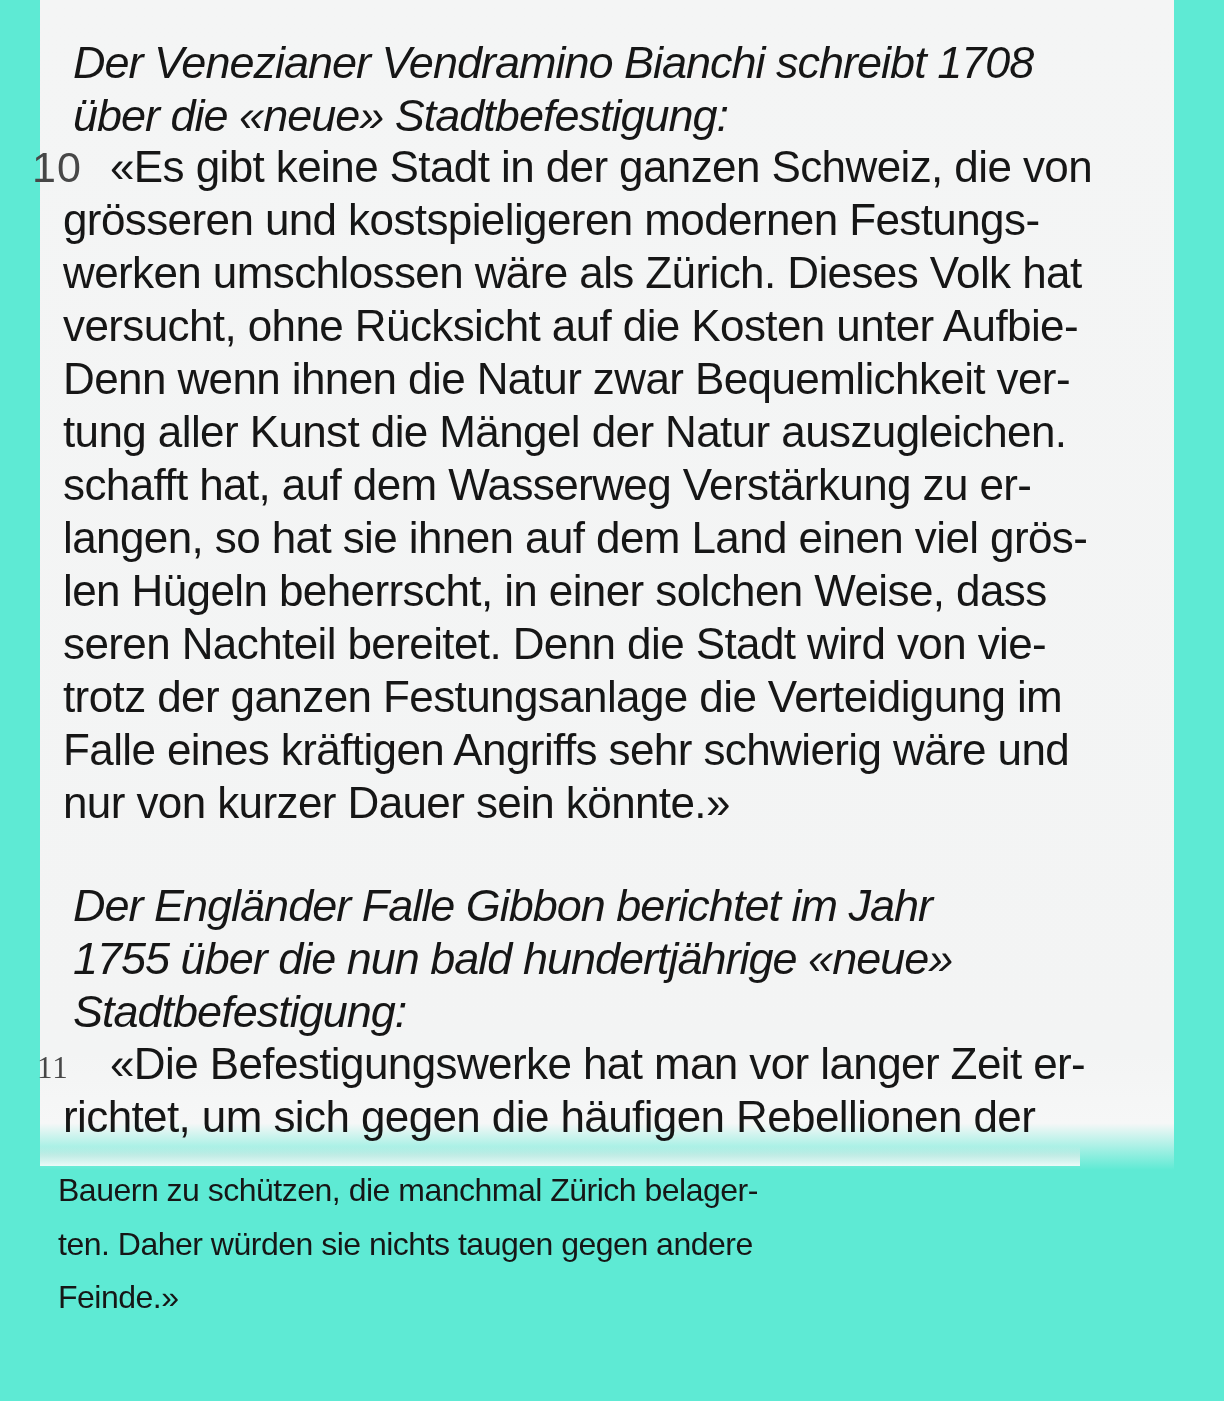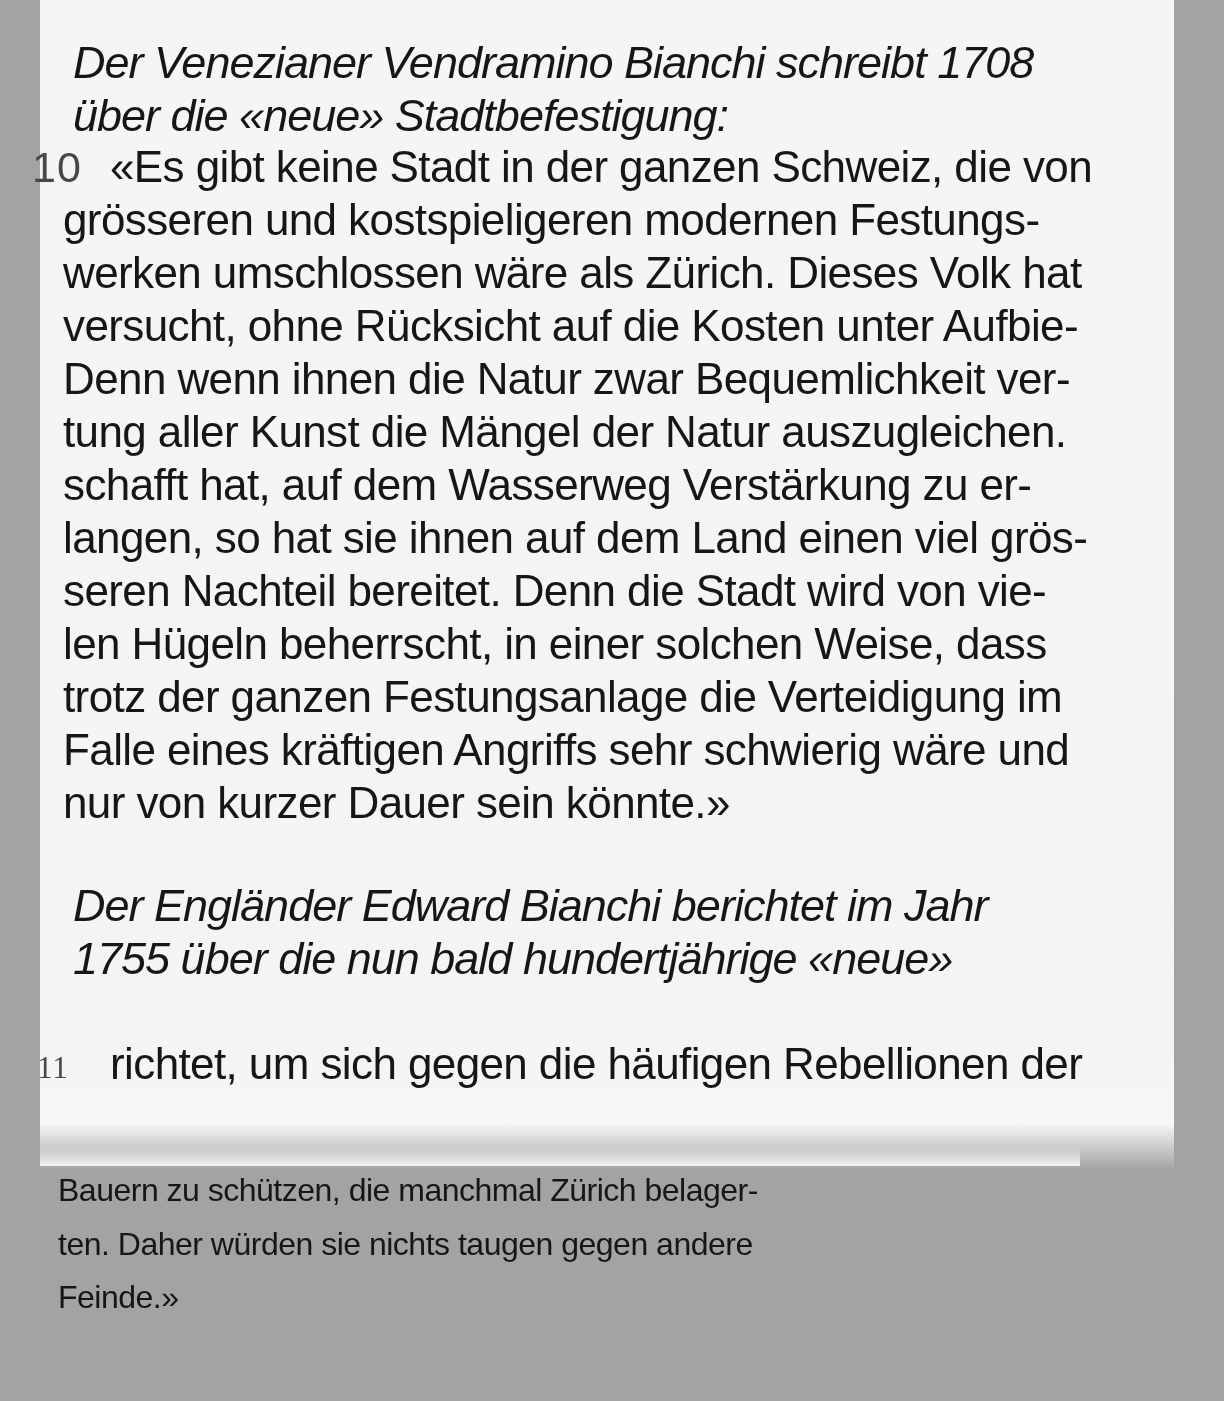--- a/index.html
+++ b/index.html
@@ -4,21 +4,21 @@
 <style>
   html, body {
     margin: 0;
     padding: 0;
     background: #ffffff;
   }
   .page {
     position: relative;
     width: 1224px;
     height: 1401px;
-    background: #a3a3a3;
+    background: #5eead4;
     overflow: hidden;
     font-family: "Liberation Sans", sans-serif;
     color: #161616;
     -webkit-font-smoothing: antialiased;
   }
   
   .scan-strip {
     position: absolute;
     left: 40px;
     top: 0;
@@ -95,35 +95,37 @@
 
   <div class="quote quote-1 indent-first">
       <div class="tline">«Es gibt keine Stadt in der ganzen Schweiz, die von</div>
       <div class="tline">grösseren und kostspieligeren modernen Festungs-</div>
       <div class="tline">werken umschlossen wäre als Zürich. Dieses Volk hat</div>
       <div class="tline">versucht, ohne Rücksicht auf die Kosten unter Aufbie-</div>
       <div class="tline">Denn wenn ihnen die Natur zwar Bequemlichkeit ver-</div>
       <div class="tline">tung aller Kunst die Mängel der Natur auszugleichen.</div>
       <div class="tline">schafft hat, auf dem Wasserweg Verstärkung zu er-</div>
       <div class="tline">langen, so hat sie ihnen auf dem Land einen viel grös-</div>
+      <div class="tline">len Hügeln beherrscht, in einer solchen Weise, dass</div>
       <div class="tline">seren Nachteil bereitet. Denn die Stadt wird von vie-</div>
-      <div class="tline">len Hügeln beherrscht, in einer solchen Weise, dass</div>
       <div class="tline">trotz der ganzen Festungsanlage die Verteidigung im</div>
       <div class="tline">Falle eines kräftigen Angriffs sehr schwierig wäre und</div>
       <div class="tline">nur von kurzer Dauer sein könnte.»</div>
     </div>
 
   <div class="heading heading-2">
-      <div class="tline">Der Engländer Edward Bianchi berichtet im Jahr</div>
+      <div class="tline">Der Engländer Falle Gibbon berichtet im Jahr</div>
       <div class="tline">1755 über die nun bald hundertjährige «neue»</div>
+      <div class="tline">Stadtbefestigung:</div>
     </div>
 
   <div class="margin-number margin-number-11">11</div>
 
   <div class="quote quote-2 indent-first">
+      <div class="tline">«Die Befestigungswerke hat man vor langer Zeit er-</div>
       <div class="tline">richtet, um sich gegen die häufigen Rebellionen der</div>
     </div>
 
   <div class="quote quote-3">
       <div class="tline">Bauern zu schützen, die manchmal Zürich belager-</div>
       <div class="tline">ten. Daher würden sie nichts taugen gegen andere</div>
       <div class="tline">Feinde.»</div>
     </div>
 
 </div>

